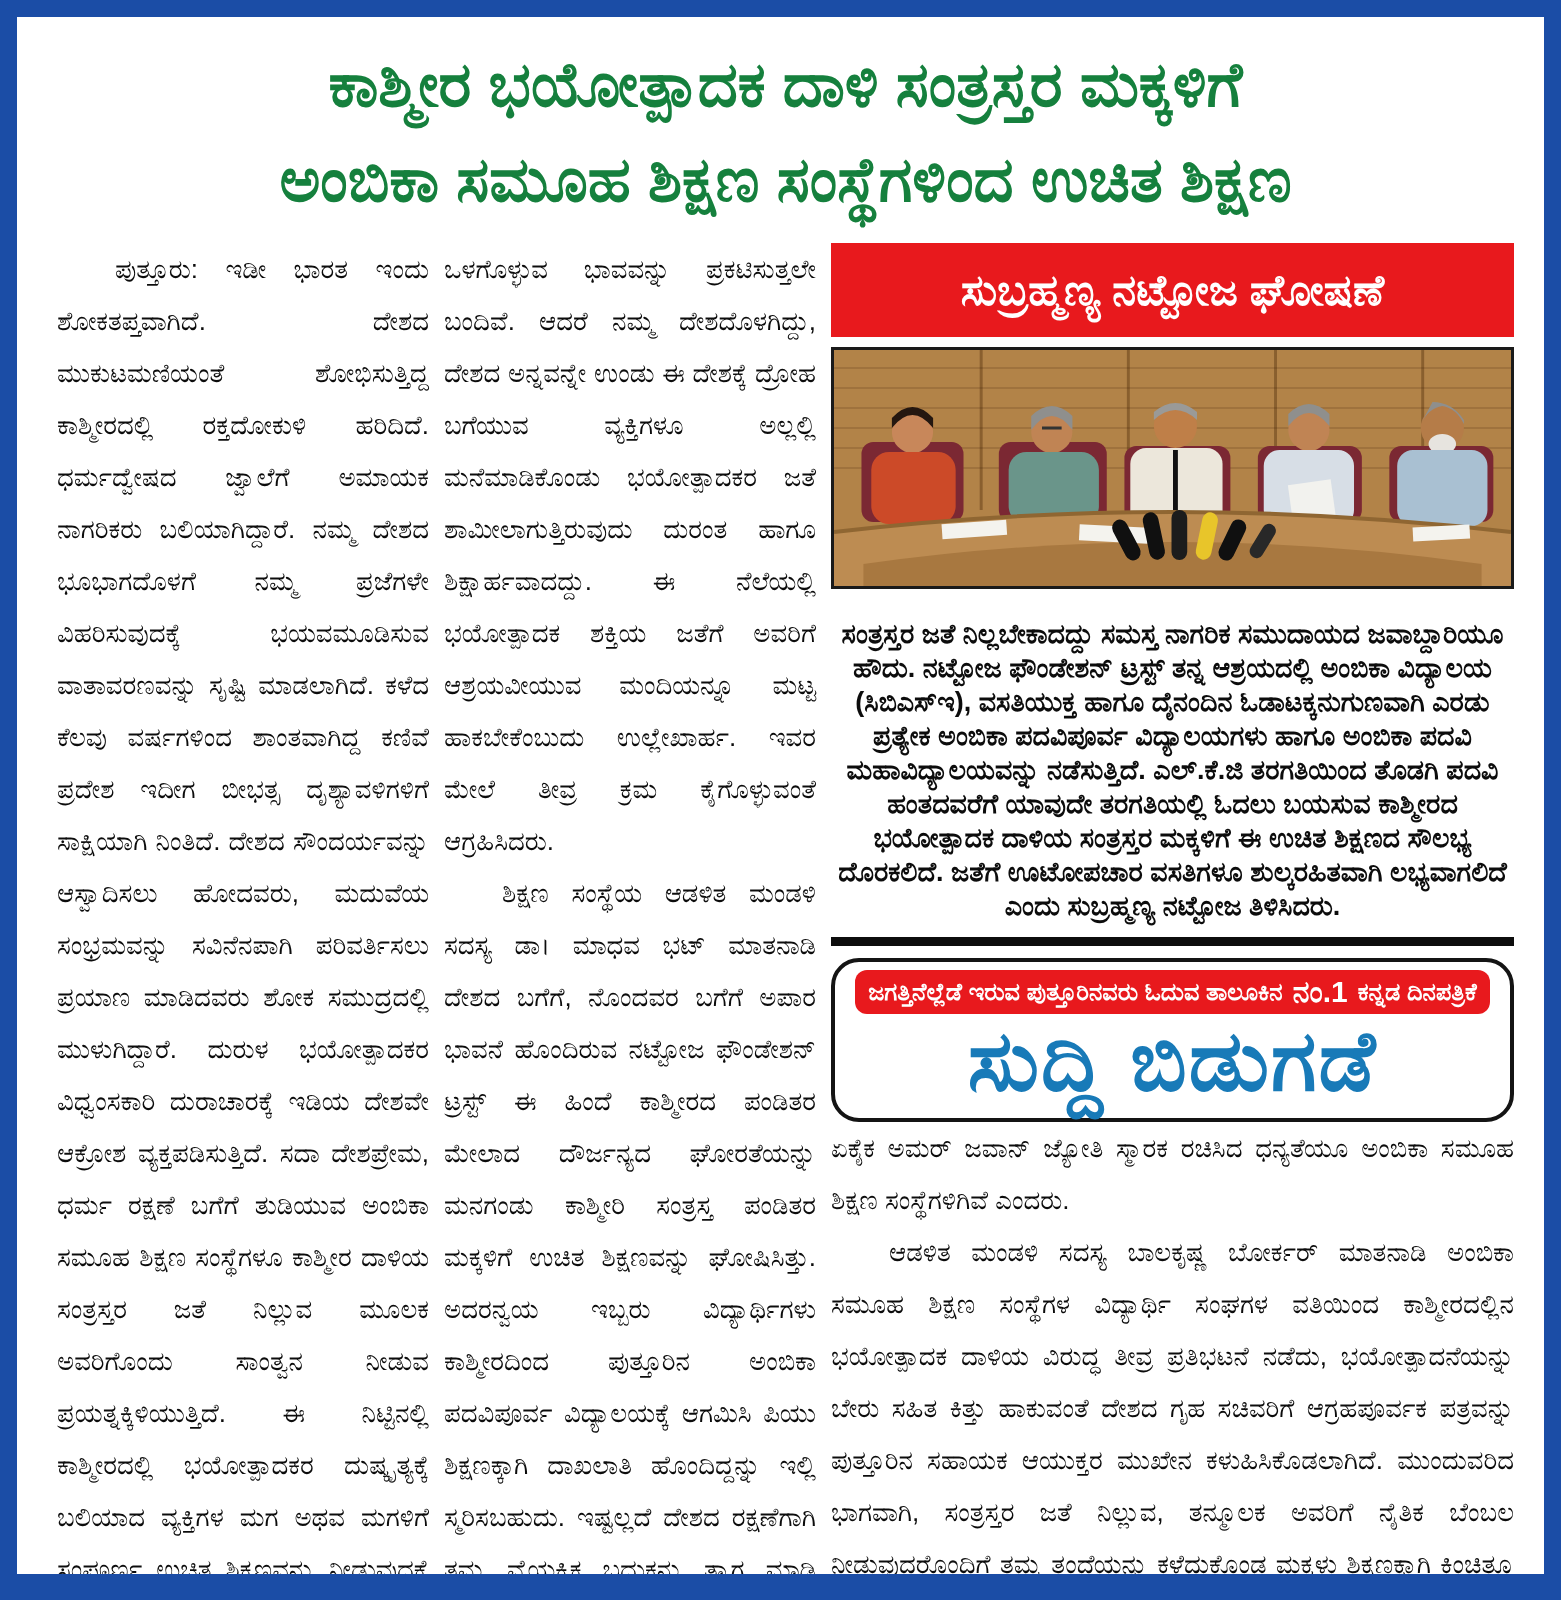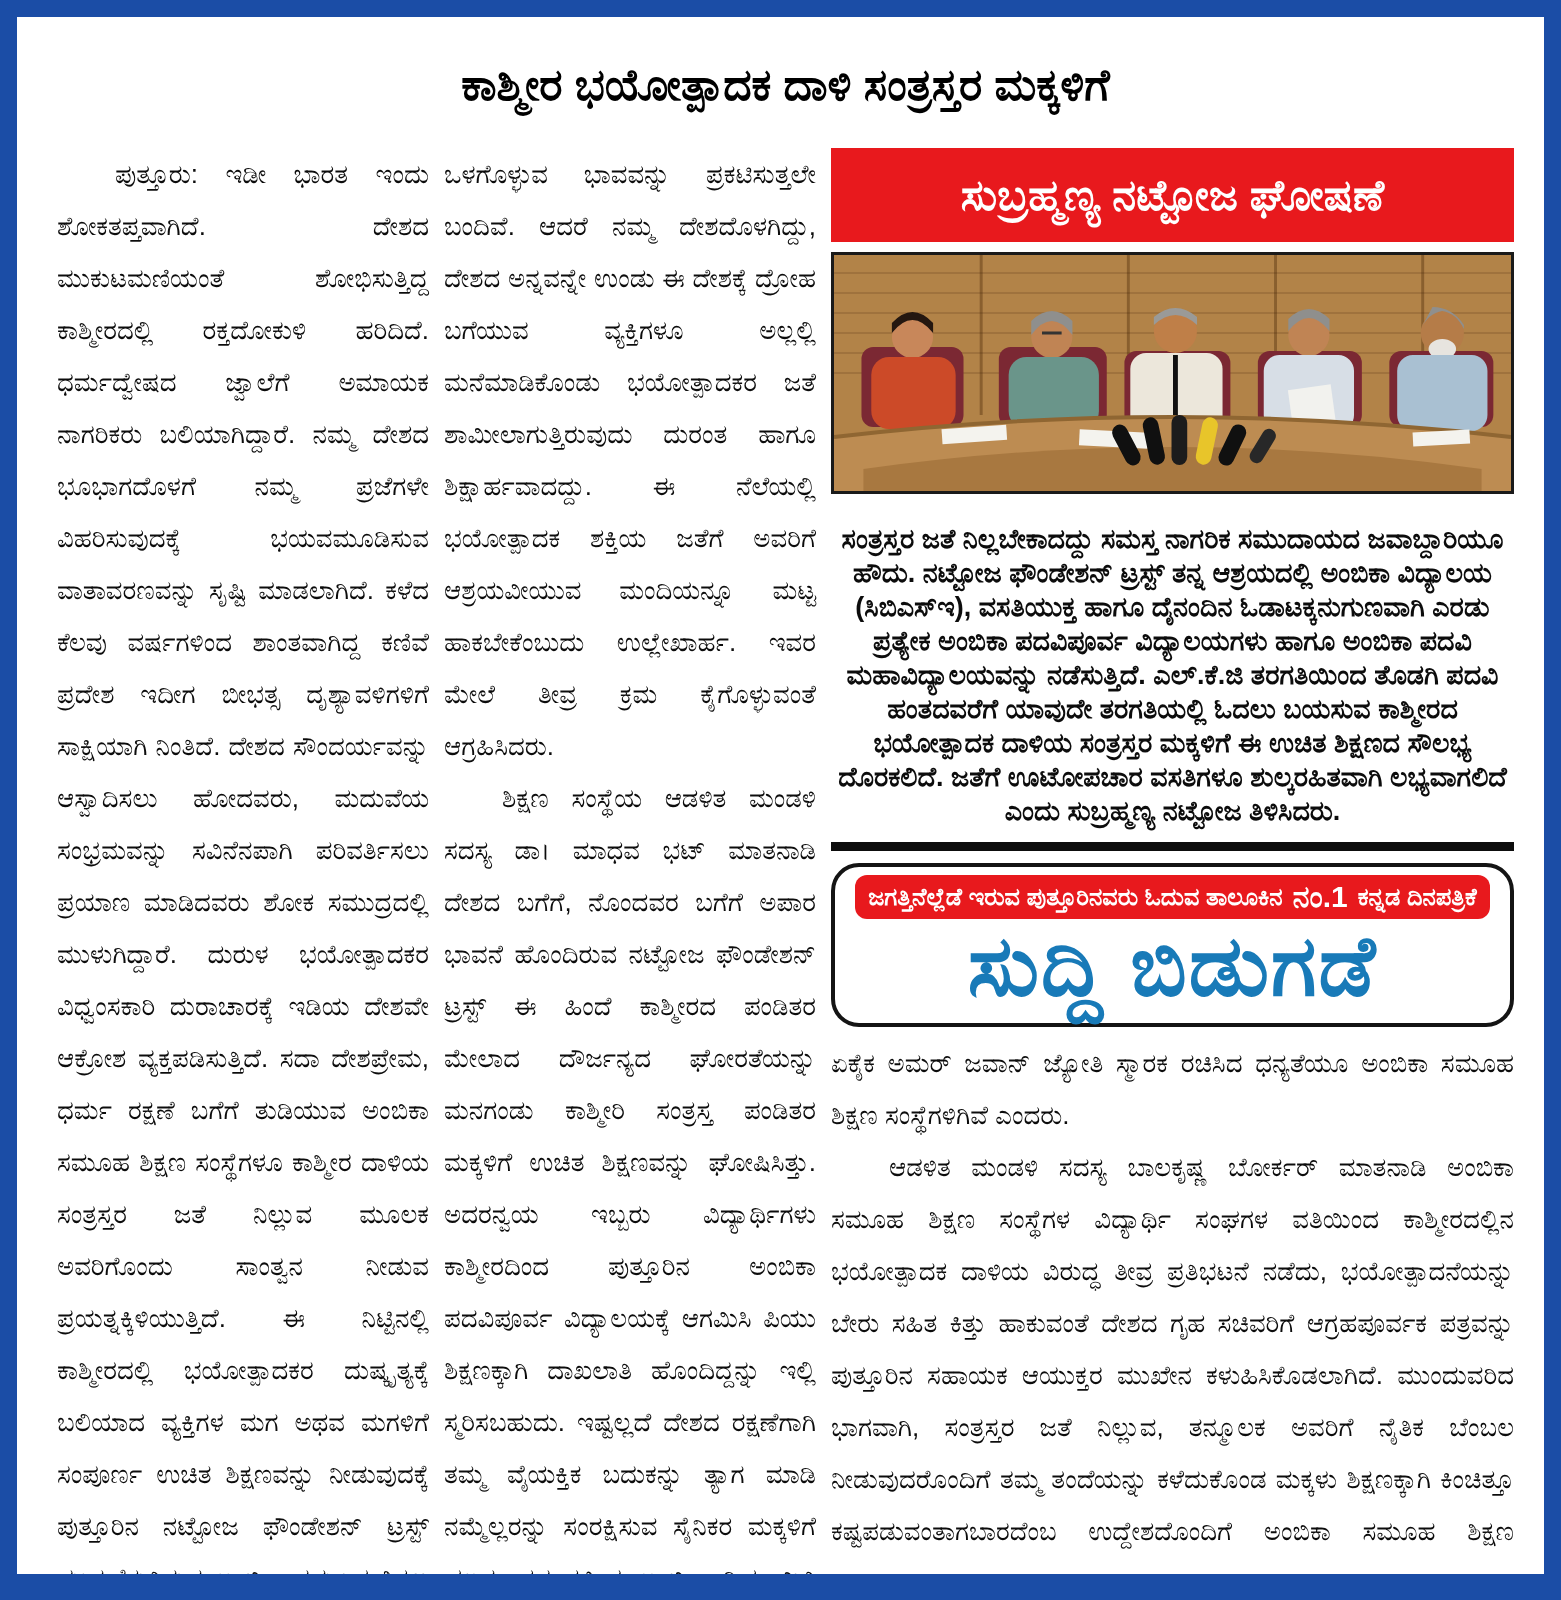--- a/index.html
+++ b/index.html
@@ -3,43 +3,43 @@
 <meta charset="utf-8">
 <style>
   html,body{margin:0;padding:0;background:#e8e8e8;}
   .page{
     position:relative;width:1561px;height:1600px;box-sizing:border-box;
     background:#ffffff;border:17px solid #1b4da6;border-bottom-width:26px;
     overflow:hidden;font-family:"Liberation Sans",sans-serif;color:#0c0c0c;
   }
   .content{padding:14px 30px 0 40px;}
   .headline{
-    text-align:center;font-weight:bold;font-size:44px;line-height:95px;
-    margin:6px 0 16px;color:#000000;
+    text-align:center;font-weight:bold;font-size:62px;line-height:95px;
+    margin:6px 0 16px;color:#15803d;
   }
   .columns{display:flex;gap:15px;align-items:flex-start;}
   .col1{width:372px;flex:none;}
   .col2{width:372px;flex:none;}
   .col3{flex:1;min-width:0;}
   .para{font-size:26px;line-height:52px;text-align:justify;margin:0;word-break:break-word;}
   .para.indent{text-indent:58px;}
   .banner{
     background:#e8191d;color:#ffffff;text-align:center;font-weight:bold;
     font-size:43px;line-height:56px;padding:19px 4px;
   }
   .photo-frame{border:3px solid #1a1a1a;margin-top:10px;height:236px;overflow:hidden;background:#b28348;}
   .photo-frame svg{display:block;width:100%;height:100%;}
   .highlight{
     font-size:27px;line-height:34px;text-align:center;margin-top:28px;
     font-weight:600;word-break:break-word;
   }
   .rule{height:9px;background:#0d0d0d;margin:14px 0 12px;}
   .masthead{
     border:4px solid #141414;border-radius:28px;background:#fff;
-    padding:8px 20px 10px;margin-bottom:10px;
+    padding:8px 20px 10px;
   }
   .m-strip{
     background:#e8191d;color:#fff;border-radius:12px;text-align:center;
     font-weight:bold;font-size:24px;line-height:32px;padding:6px 6px;
     display:flex;justify-content:center;align-items:center;gap:10px;
   }
   .m-no1{font-size:30px;line-height:32px;}
   .m-logo{
     text-align:center;color:#187ab8;font-weight:bold;font-size:84px;
     line-height:94px;letter-spacing:2px;
@@ -53,20 +53,21 @@
   .right-paras .para{margin-bottom:0;}
 </style>
 </head>
 <body>
 
 <div class="page">
   <div class="content">
 
     <div class="headline">
       <div>ಕಾಶ್ಮೀರ ಭಯೋತ್ಪಾದಕ ದಾಳಿ ಸಂತ್ರಸ್ತರ ಮಕ್ಕಳಿಗೆ</div>
+      <div>ಅಂಬಿಕಾ ಸಮೂಹ ಶಿಕ್ಷಣ ಸಂಸ್ಥೆಗಳಿಂದ ಉಚಿತ ಶಿಕ್ಷಣ</div>
     </div>
 
     <div class="columns">
 
       <div class="col1">
         <p class="para indent">ಪುತ್ತೂರು: ಇಡೀ ಭಾರತ ಇಂದು ಶೋಕತಪ್ತವಾಗಿದೆ. ದೇಶದ ಮುಕುಟಮಣಿಯಂತೆ ಶೋಭಿಸುತ್ತಿದ್ದ ಕಾಶ್ಮೀರದಲ್ಲಿ ರಕ್ತದೋಕುಳಿ ಹರಿದಿದೆ. ಧರ್ಮದ್ವೇಷದ ಜ್ವಾಲೆಗೆ ಅಮಾಯಕ ನಾಗರಿಕರು ಬಲಿಯಾಗಿದ್ದಾರೆ. ನಮ್ಮ ದೇಶದ ಭೂಭಾಗದೊಳಗೆ ನಮ್ಮ ಪ್ರಜೆಗಳೇ ವಿಹರಿಸುವುದಕ್ಕೆ ಭಯವಮೂಡಿಸುವ ವಾತಾವರಣವನ್ನು ಸೃಷ್ಟಿ ಮಾಡಲಾಗಿದೆ. ಕಳೆದ ಕೆಲವು ವರ್ಷಗಳಿಂದ ಶಾಂತವಾಗಿದ್ದ ಕಣಿವೆ ಪ್ರದೇಶ ಇದೀಗ ಬೀಭತ್ಸ ದೃಶ್ಯಾವಳಿಗಳಿಗೆ ಸಾಕ್ಷಿಯಾಗಿ ನಿಂತಿದೆ. ದೇಶದ ಸೌಂದರ್ಯವನ್ನು ಆಸ್ವಾದಿಸಲು ಹೋದವರು, ಮದುವೆಯ ಸಂಭ್ರಮವನ್ನು ಸವಿನೆನಪಾಗಿ ಪರಿವರ್ತಿಸಲು ಪ್ರಯಾಣ ಮಾಡಿದವರು ಶೋಕ ಸಮುದ್ರದಲ್ಲಿ ಮುಳುಗಿದ್ದಾರೆ. ದುರುಳ ಭಯೋತ್ಪಾದಕರ ವಿಧ್ವಂಸಕಾರಿ ದುರಾಚಾರಕ್ಕೆ ಇಡಿಯ ದೇಶವೇ ಆಕ್ರೋಶ ವ್ಯಕ್ತಪಡಿಸುತ್ತಿದೆ. ಸದಾ ದೇಶಪ್ರೇಮ, ಧರ್ಮ ರಕ್ಷಣೆ ಬಗೆಗೆ ತುಡಿಯುವ ಅಂಬಿಕಾ ಸಮೂಹ ಶಿಕ್ಷಣ ಸಂಸ್ಥೆಗಳೂ ಕಾಶ್ಮೀರ ದಾಳಿಯ ಸಂತ್ರಸ್ತರ ಜತೆ ನಿಲ್ಲುವ ಮೂಲಕ ಅವರಿಗೊಂದು ಸಾಂತ್ವನ ನೀಡುವ ಪ್ರಯತ್ನಕ್ಕಿಳಿಯುತ್ತಿದೆ. ಈ ನಿಟ್ಟಿನಲ್ಲಿ ಕಾಶ್ಮೀರದಲ್ಲಿ ಭಯೋತ್ಪಾದಕರ ದುಷ್ಕೃತ್ಯಕ್ಕೆ ಬಲಿಯಾದ ವ್ಯಕ್ತಿಗಳ ಮಗ ಅಥವ ಮಗಳಿಗೆ ಸಂಪೂರ್ಣ ಉಚಿತ ಶಿಕ್ಷಣವನ್ನು ನೀಡುವುದಕ್ಕೆ ಪುತ್ತೂರಿನ ನಟ್ಟೋಜ ಫೌಂಡೇಶನ್ ಟ್ರಸ್ಟ್ ಮುನ್ನಡೆಸುತ್ತಿರುವ ಅಂಬಿಕಾ ಸಮೂಹ ಶಿಕ್ಷಣ ಸಂಸ್ಥೆಗಳು ನಿರ್ಧರಿಸಿವೆ ಎಂದು ಅಂಬಿಕಾ ಸಮೂಹ ಶಿಕ್ಷಣ ಸಂಸ್ಥೆಗಳ ಸಂಚಾಲಕ ಸುಬ್ರಹ್ಮಣ್ಯ ನಟ್ಟೋಜ ಹೇಳಿದರು</p>
         <p class="para indent">ಪತ್ರಿಕಾಗೋಷ್ಠಿಯಲ್ಲಿ ಮಾತನಾಡಿದ ಅವರು ಭಾರತ ಹಾಗೂ ಸನಾತನ ಧರ್ಮಗಳು ಸದಾ ಸರ್ವಜನಾಂಗಕ್ಕೂ ಆಶ್ರಯದಾತವೆನಿಸಿವೆ. ಎಲ್ಲರನ್ನೂ</p>
       </div>
 
       <div class="col2">

